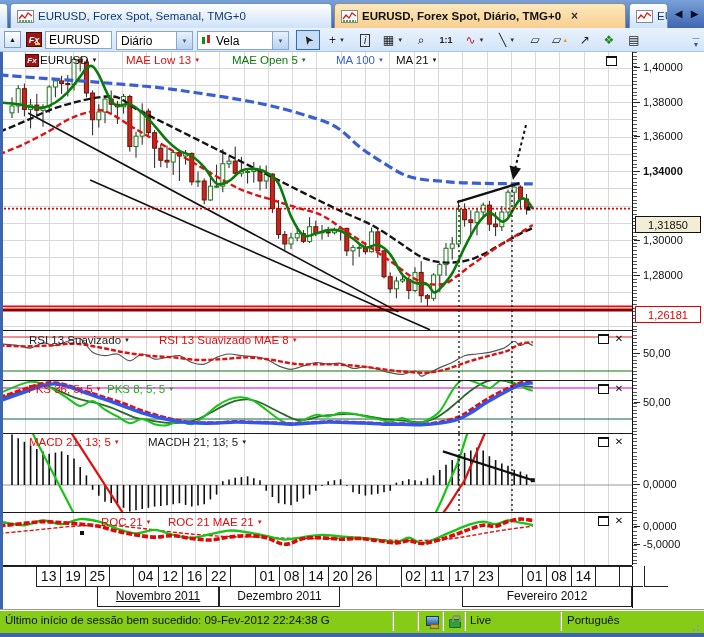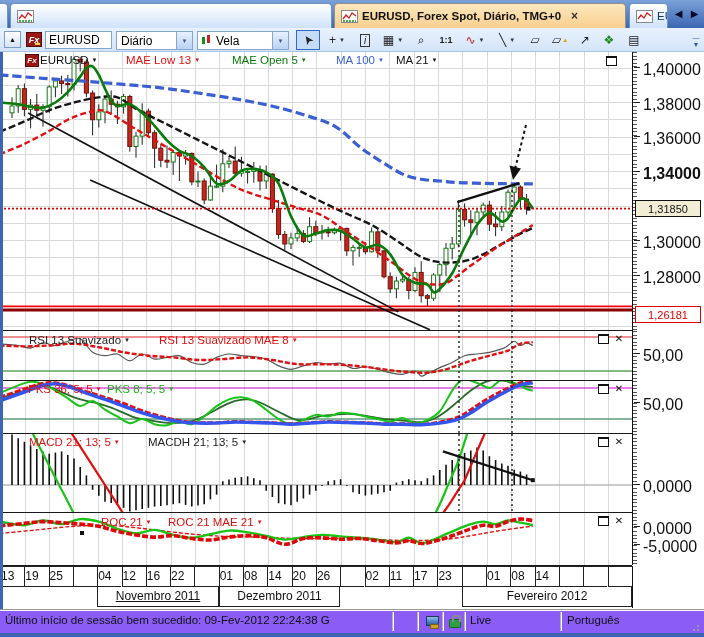--- a/index.html
+++ b/index.html
@@ -48,37 +48,37 @@
   .left-strip{left:0;top:52px;width:3px;height:581px;background:#3d66b2;}
   .legend-item{position:absolute;font-size:11.5px;white-space:nowrap;cursor:default;}
   .legend-item .caret{font-size:6px;vertical-align:2px;margin-left:3px;}
   .fx-mini{position:absolute;width:14px;height:13px;background:#9c1616;border:1px solid #550a0a;color:#fff;
         font-size:8px;font-style:italic;font-weight:bold;text-align:center;line-height:12px;}
   .winbox{position:absolute;width:11px;height:10px;border:1px solid #111;border-top:2px solid #111;background:#fff;}
   .winx{position:absolute;width:12px;height:11px;font-size:10px;font-weight:bold;color:#111;line-height:11px;text-align:center;}
 
   
   .yaxis{left:632px;top:52px;width:72px;height:513px;background:#fff;border-left:1px solid #111;}
-  .ylab{position:absolute;left:10px;font-size:16px;color:#111;white-space:nowrap;}
+  .ylab{position:absolute;left:10px;font-size:11px;color:#111;white-space:nowrap;}
   .ylab::before{content:"";position:absolute;left:-9px;top:6px;width:6px;height:1px;background:#222;}
   .ticks{position:absolute;left:0;width:4px;background:repeating-linear-gradient(to bottom,#555 0,#555 1px,transparent 1px,transparent 3.6px);}
   .pricebox{position:absolute;left:2px;width:66px;height:17px;font-size:11px;display:flex;align-items:center;
         justify-content:center;background:#f2eed6;border:1px solid #111;color:#111;}
   .pricebox.alert{background:#fff;border-color:#e00000;color:#e00000;}
 
   
   .xaxis{left:0;top:566px;width:633px;height:42px;background:#fff;border-right:1px solid #111;}
   .daycell{position:absolute;top:0;height:21px;border-left:1px solid #222;border-bottom:1px solid #222;
-        font-size:12px;text-align:left;line-height:20px;color:#111;}
+        font-size:14px;text-align:center;line-height:20px;color:#111;margin-left:36px;}
   .daytop{position:absolute;top:0;left:0;width:633px;height:1px;background:#222;}
   .mcell{position:absolute;top:21px;height:20px;border-left:1px solid #222;border-right:1px solid #222;border-bottom:1px solid #222;
         font-size:12px;text-align:center;line-height:19px;color:#111;}
 
   
-  .statusbar{left:0;top:609px;width:704px;height:24px;background:#8b5cf6;border-top:1px solid #9a9a9a;
+  .statusbar{left:0;top:609px;width:704px;height:24px;background:#84cc16;border-top:1px solid #9a9a9a;
         box-shadow:inset 0 1px 0 #fbf9ef;font-size:11.5px;color:#111;}
   .sb-msg{position:absolute;left:5px;top:4px;width:384px;white-space:nowrap;overflow:hidden;}
   .sb-sep{position:absolute;top:2px;width:1px;height:19px;background:#b8b4a2;box-shadow:1px 0 0 #fff;}
   .sb-label{position:absolute;top:4px;white-space:nowrap;}
   .neticon{position:absolute;width:13px;height:10px;background:linear-gradient(#8cc0f0,#2a5a9a);
         border:1px solid #223a55;}
   .neticon::after{content:"";position:absolute;left:3px;bottom:-4px;width:7px;height:3px;background:#c8a52a;border:1px solid #7a6210;}
   .lockicon{position:absolute;width:12px;height:9px;background:#2e9e3e;border:1px solid #1a6a28;border-radius:1px;}
   .lockicon::before{content:"";position:absolute;top:-5px;left:2px;width:5px;height:5px;border:2px solid #8a8a8a;
         border-bottom:none;border-radius:3px 3px 0 0;}
@@ -95,20 +95,21 @@
 
   <div class="abs tabbar">
     <div class="abs tab" style="left:-6px;width:14px;"></div>
     <div class="abs tab" style="left:10px;width:322px;">
       <span class="tabicon">
           <svg width="15" height="11">
             <polyline points="1,8 4,4 7,7 10,2 14,5" fill="none" stroke="#cc2222" stroke-width="1.3"></polyline>
             <line x1="1" y1="10" x2="14" y2="10" stroke="#1a8a1a" stroke-width="1.4" stroke-dasharray="2,1"></line>
           </svg>
         </span>
+      <span>EURUSD, Forex Spot, Semanal, TMG+0</span>
     </div>
     <div class="abs tab active" style="left:334px;width:292px;">
       <span class="tabicon">
           <svg width="15" height="11">
             <polyline points="1,8 4,4 7,7 10,2 14,5" fill="none" stroke="#cc2222" stroke-width="1.3"></polyline>
             <line x1="1" y1="10" x2="14" y2="10" stroke="#1a8a1a" stroke-width="1.4" stroke-dasharray="2,1"></line>
           </svg>
         </span>
       <span>EURUSD, Forex Spot, Diário, TMG+0</span>
       <span class="tab-close">×</span>
@@ -693,21 +694,21 @@
       <div class="ylab" style="top: 44px;">1,38000</div>
       <div class="ylab" style="top: 78px;">1,36000</div>
       <div class="ylab" style="top: 113px; font-weight: bold;">1,34000</div>
       <div class="ylab" style="top: 182px;">1,30000</div>
       <div class="ylab" style="top: 217px;">1,28000</div>
       <div class="ylab" style="top: 295px;">50,00</div>
       <div class="ylab" style="top: 344px;">50,00</div>
       <div class="ylab" style="top: 426px;">0,0000</div>
       <div class="ylab" style="top: 468px;">0,0000</div>
       <div class="ylab" style="top: 486px;">-5,0000</div>
-      <div class="pricebox" style="top: 148px;">1,31850</div>
+      <div class="pricebox" style="top: 164px;">1,31850</div>
       <div class="pricebox alert" style="top: 245px; margin-top: 9px;">1,26181</div>
     </div>
 
   <div class="abs xaxis" id="xaxis">
       <div class="daytop"></div>
       <div class="daycell" style="left: 0px; width: 24.3px;">13</div>
       <div class="daycell" style="left: 24.3px; width: 24.3px;">19</div>
       <div class="daycell" style="left: 48.6px; width: 24.3px;">25</div>
       <div class="daycell" style="left: 72.9px; width: 24.3px;"></div>
       <div class="daycell" style="left: 97.2px; width: 24.3px;">04</div>

